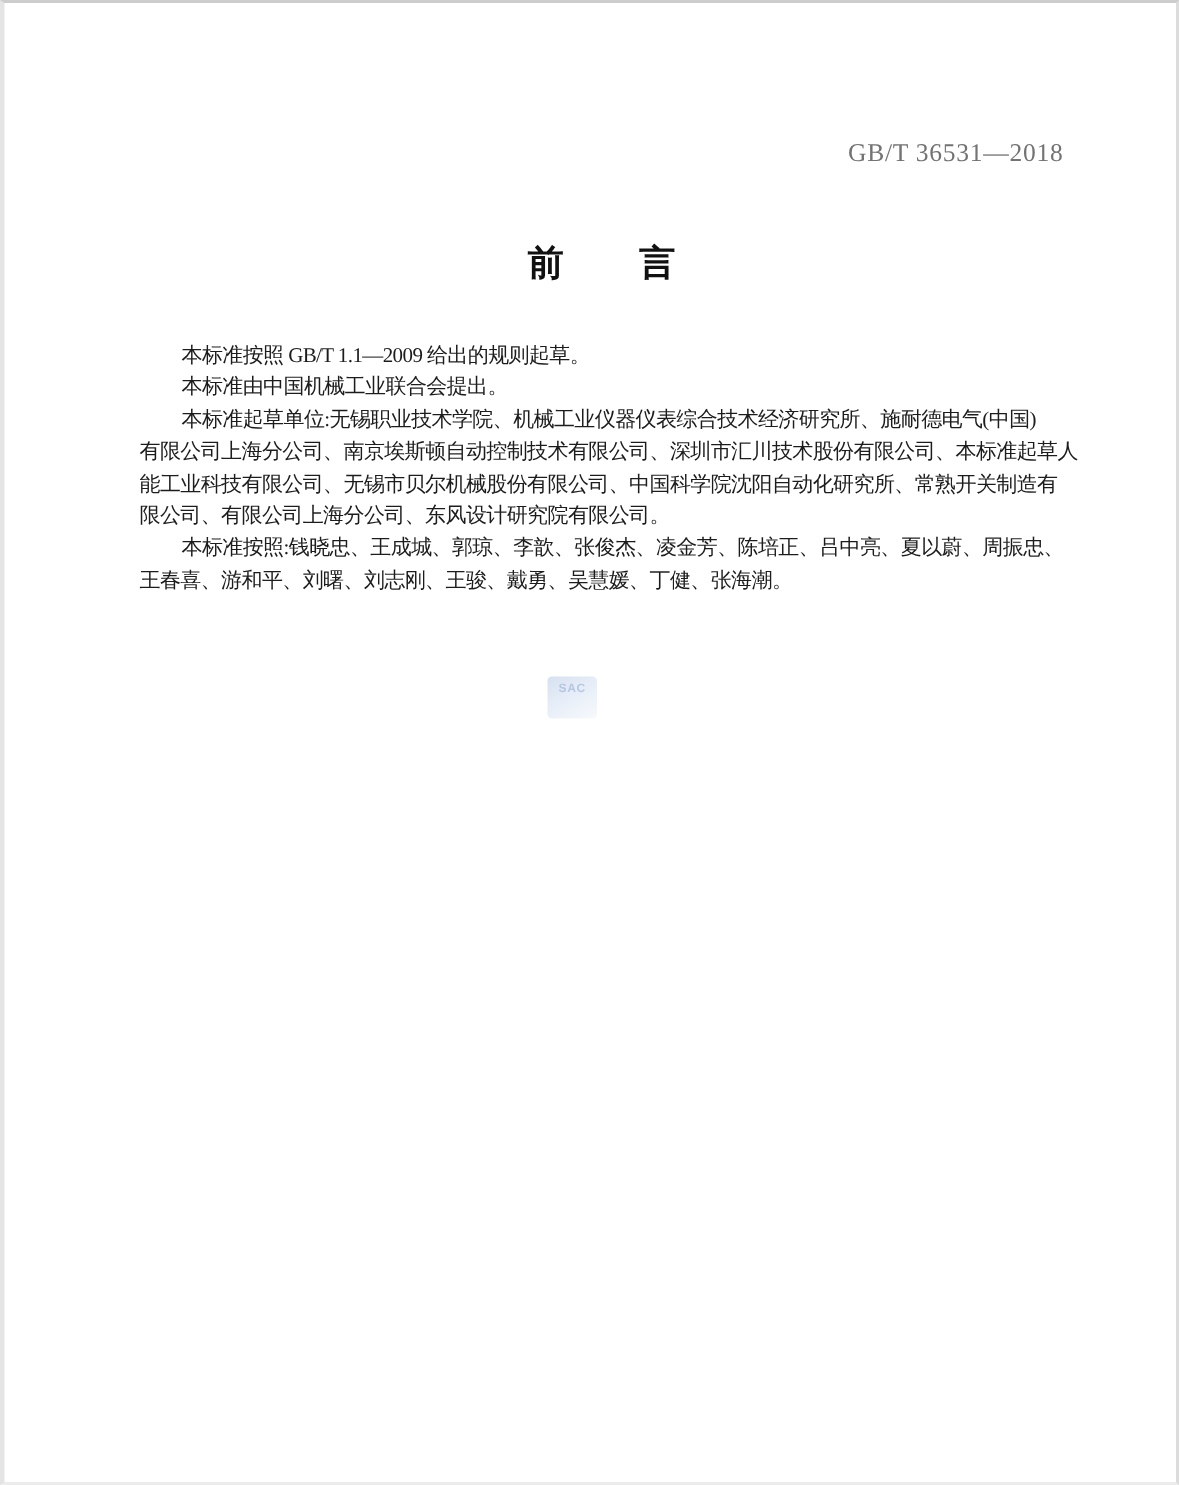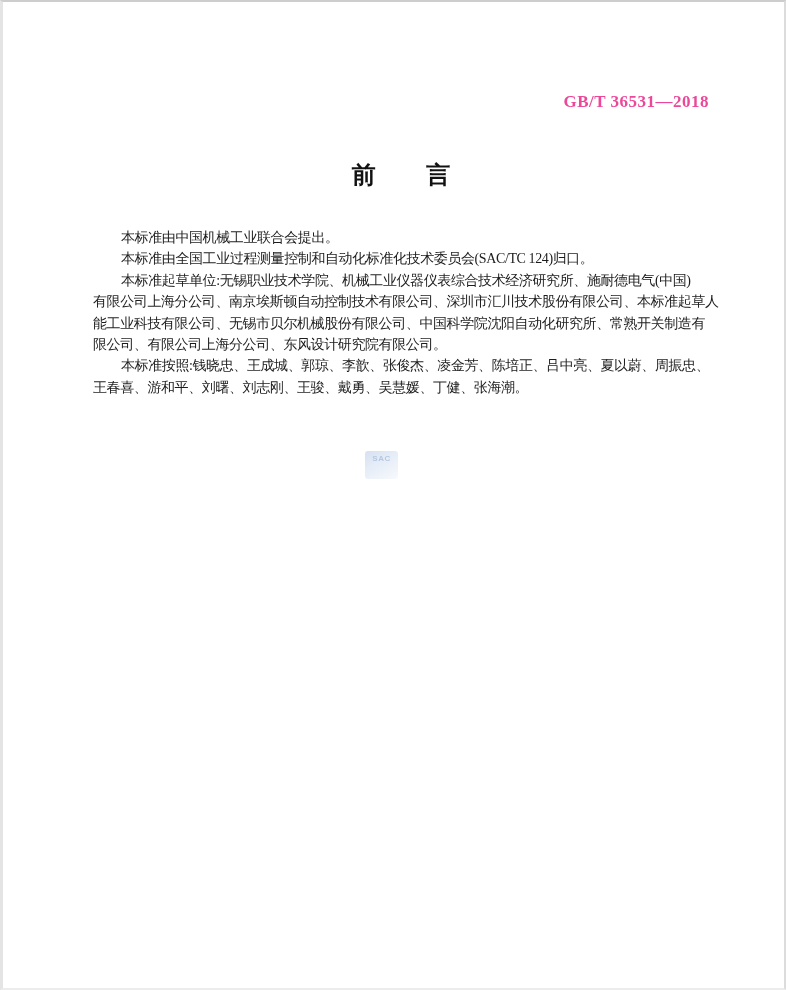--- a/index.html
+++ b/index.html
@@ -21,23 +21,23 @@
     color: #1c1c1c;
     overflow: hidden;
   }
   .std-number {
     position: absolute;
     top: 90px;
     left: 90px;
     width: 616px;
     text-align: right;
     font-size: 17px;
-    font-weight: bold;
+    font-weight: normal;
     letter-spacing: 0.5px;
-    color: #ec4899;
+    color: #737373;
   }
   .doc-title {
     position: absolute;
     top: 157px;
     left: 90px;
     width: 616px;
     margin: 0;
     text-align: center;
     font-family: "Liberation Sans", "DejaVu Sans", sans-serif;
     font-size: 24px;
@@ -94,22 +94,22 @@
 
 <div class="page">
 
   <div class="std-number">GB/T 36531—2018</div>
 
   <h1 class="doc-title">
     <span class="spread">前言</span>
   </h1>
 
   <div class="body-text" id="body-lines">
+      <div class="line indent">本标准按照 GB/T 1.1—2009 给出的规则起草。</div>
       <div class="line indent">本标准由中国机械工业联合会提出。</div>
-      <div class="line indent">本标准由全国工业过程测量控制和自动化标准化技术委员会(SAC/TC 124)归口。</div>
       <div class="line indent">本标准起草单位:无锡职业技术学院、机械工业仪器仪表综合技术经济研究所、施耐德电气(中国)</div>
       <div class="line">有限公司上海分公司、南京埃斯顿自动控制技术有限公司、深圳市汇川技术股份有限公司、本标准起草人</div>
       <div class="line">能工业科技有限公司、无锡市贝尔机械股份有限公司、中国科学院沈阳自动化研究所、常熟开关制造有</div>
       <div class="line">限公司、有限公司上海分公司、东风设计研究院有限公司。</div>
       <div class="line indent">本标准按照:钱晓忠、王成城、郭琼、李歆、张俊杰、凌金芳、陈培正、吕中亮、夏以蔚、周振忠、</div>
       <div class="line">王春喜、游和平、刘曙、刘志刚、王骏、戴勇、吴慧媛、丁健、张海潮。</div>
     </div>
 
   <div class="watermark">
     <span>SAC</span>

